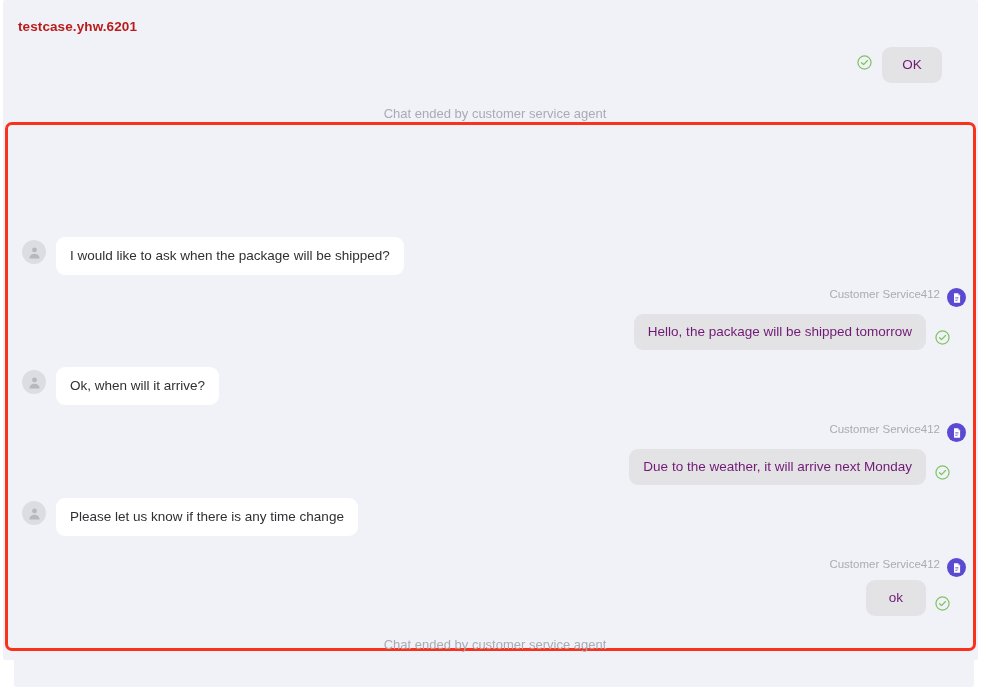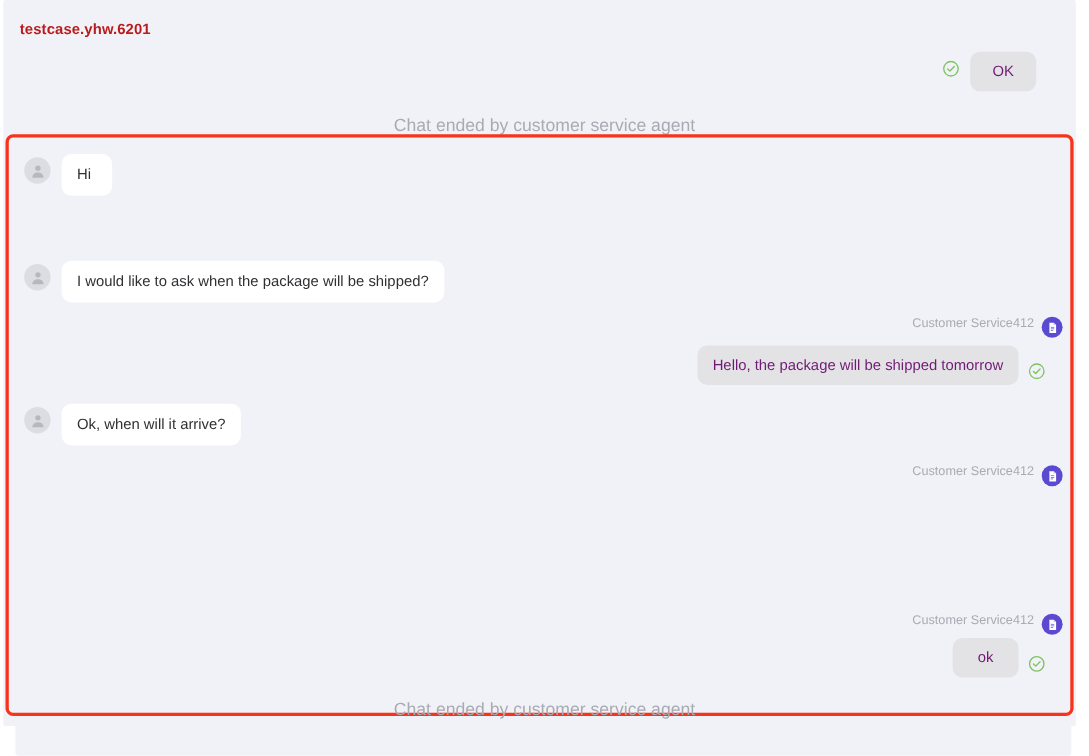--- a/index.html
+++ b/index.html
@@ -86,21 +86,21 @@
     font-size: 13.5px;
     line-height: 1.35;
     white-space: nowrap;
   }
 
   
   .sys-note {
     position: absolute;
     width: 100%;
     text-align: center;
-    font-size: 16px;
+    font-size: 13px;
     color: #a9abb4;
     left: 0;
   }
 
   
   .highlight {
     position: absolute;
     left: 5px;
     top: 122px;
     width: 971px;
@@ -190,29 +190,20 @@
         <path d="M4.8 8.2 L7 10.2 L11.2 5.9" fill="none" stroke="#7dc461" stroke-width="1.3" stroke-linecap="round" stroke-linejoin="round"></path>
       </svg>
     </span>
     <div class="bubble-agent pill">OK</div>
   </div>
 
   <div class="sys-note" style="top:106px;">Chat ended by customer service agent</div>
 
   <div class="highlight"></div>
 
-  <div class="row left" style="top:140px;">
-    <span class="avatar-user">
-      <svg viewBox="0 0 24 24" width="17" height="17">
-        <circle cx="12" cy="8.3" r="3.4" fill="#b6b8c0"></circle>
-        <path d="M4.8 20.5c0-4.1 3.3-6.6 7.2-6.6s7.2 2.5 7.2 6.6z" fill="#b6b8c0"></path>
-      </svg>
-    </span>
-    <div class="bubble-user" style="min-width:18px;">Hi</div>
-  </div>
 
 
   <div class="row left" style="top:237px;">
     <span class="avatar-user">
       <svg viewBox="0 0 24 24" width="17" height="17">
         <circle cx="12" cy="8.3" r="3.4" fill="#b6b8c0"></circle>
         <path d="M4.8 20.5c0-4.1 3.3-6.6 7.2-6.6s7.2 2.5 7.2 6.6z" fill="#b6b8c0"></path>
       </svg>
     </span>
     <div class="bubble-user">I would like  to ask when the package will be shipped?</div>
@@ -255,21 +246,39 @@
     <span class="avatar-agent">
       <svg viewBox="0 0 24 24" width="12" height="12">
         <path d="M6 2.6h8l4.2 4.2v14.6H6z" fill="#ffffff"></path>
         <path d="M13.6 2.6v4.4h4.4" fill="#c9c3f2"></path>
         <rect x="8.6" y="10.4" width="6.2" height="1.25" fill="#5a4ad1"></rect>
         <rect x="8.6" y="13.3" width="6.2" height="1.25" fill="#5a4ad1"></rect>
         <rect x="8.6" y="16.2" width="4.2" height="1.25" fill="#5a4ad1"></rect>
       </svg>
     </span>
   </div>
-
+  <div class="agent-msg-line" style="top:449px;">
+    <div class="bubble-agent">Due to the weather, it will arrive next Monday</div>
+    <span class="check">
+      <svg viewBox="0 0 16 16" width="15" height="15">
+        <circle cx="8" cy="8" r="7" fill="none" stroke="#7dc461" stroke-width="1.3"></circle>
+        <path d="M4.8 8.2 L7 10.2 L11.2 5.9" fill="none" stroke="#7dc461" stroke-width="1.3" stroke-linecap="round" stroke-linejoin="round"></path>
+      </svg>
+    </span>
+  </div>
+
+  <div class="row left" style="top:498px;">
+    <span class="avatar-user">
+      <svg viewBox="0 0 24 24" width="17" height="17">
+        <circle cx="12" cy="8.3" r="3.4" fill="#b6b8c0"></circle>
+        <path d="M4.8 20.5c0-4.1 3.3-6.6 7.2-6.6s7.2 2.5 7.2 6.6z" fill="#b6b8c0"></path>
+      </svg>
+    </span>
+    <div class="bubble-user">Please let us know if there is any time change</div>
+  </div>
 
   <div class="agent-head" style="top:558px;">
     <span class="agent-name">Customer Service412</span>
     <span class="avatar-agent">
       <svg viewBox="0 0 24 24" width="12" height="12">
         <path d="M6 2.6h8l4.2 4.2v14.6H6z" fill="#ffffff"></path>
         <path d="M13.6 2.6v4.4h4.4" fill="#c9c3f2"></path>
         <rect x="8.6" y="10.4" width="6.2" height="1.25" fill="#5a4ad1"></rect>
         <rect x="8.6" y="13.3" width="6.2" height="1.25" fill="#5a4ad1"></rect>
         <rect x="8.6" y="16.2" width="4.2" height="1.25" fill="#5a4ad1"></rect>

